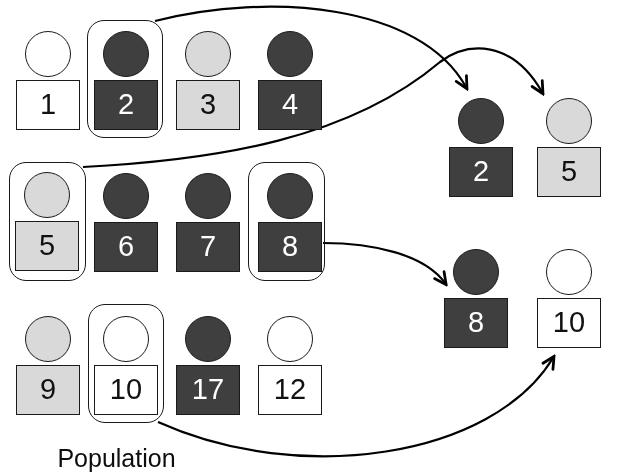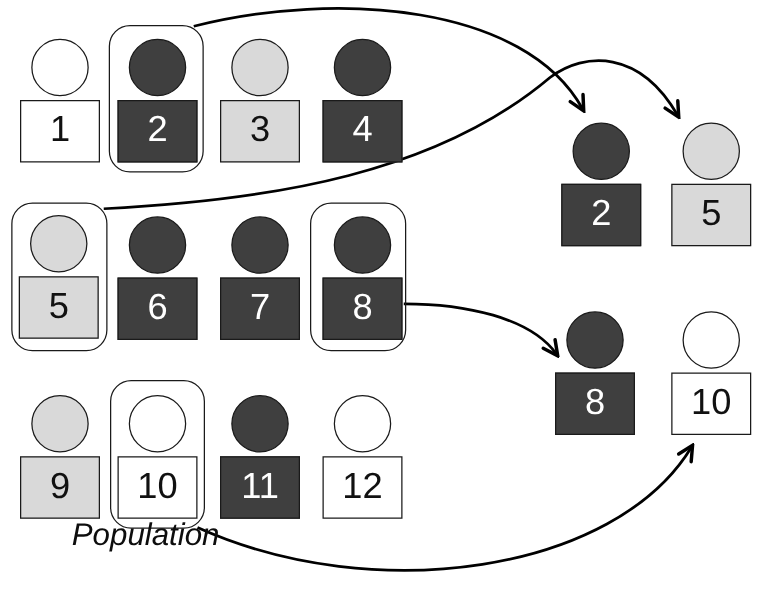--- a/index.html
+++ b/index.html
@@ -95,28 +95,28 @@
   <div class="person shade-light" style="left:16px;top:316px;">
     <div class="head"></div>
     <div class="body">9</div>
   </div>
   <div class="person shade-white" style="left:94px;top:316px;">
     <div class="head"></div>
     <div class="body">10</div>
   </div>
   <div class="person shade-dark" style="left:176px;top:316px;">
     <div class="head"></div>
-    <div class="body">11</div>
+    <div class="body">17</div>
   </div>
   <div class="person shade-white" style="left:258px;top:316px;">
     <div class="head"></div>
     <div class="body">12</div>
   </div>
 
-  <div class="diagram-label" style="left:36px;top:414px;width:161px;font-style:italic;">Population</div>
+  <div class="diagram-label" style="left:36px;top:444px;width:161px;">Population</div>
 
   <div class="person shade-dark" style="left:449px;top:98px;">
     <div class="head"></div>
     <div class="body">2</div>
   </div>
   <div class="person shade-light" style="left:537px;top:98px;">
     <div class="head"></div>
     <div class="body">5</div>
   </div>
 

